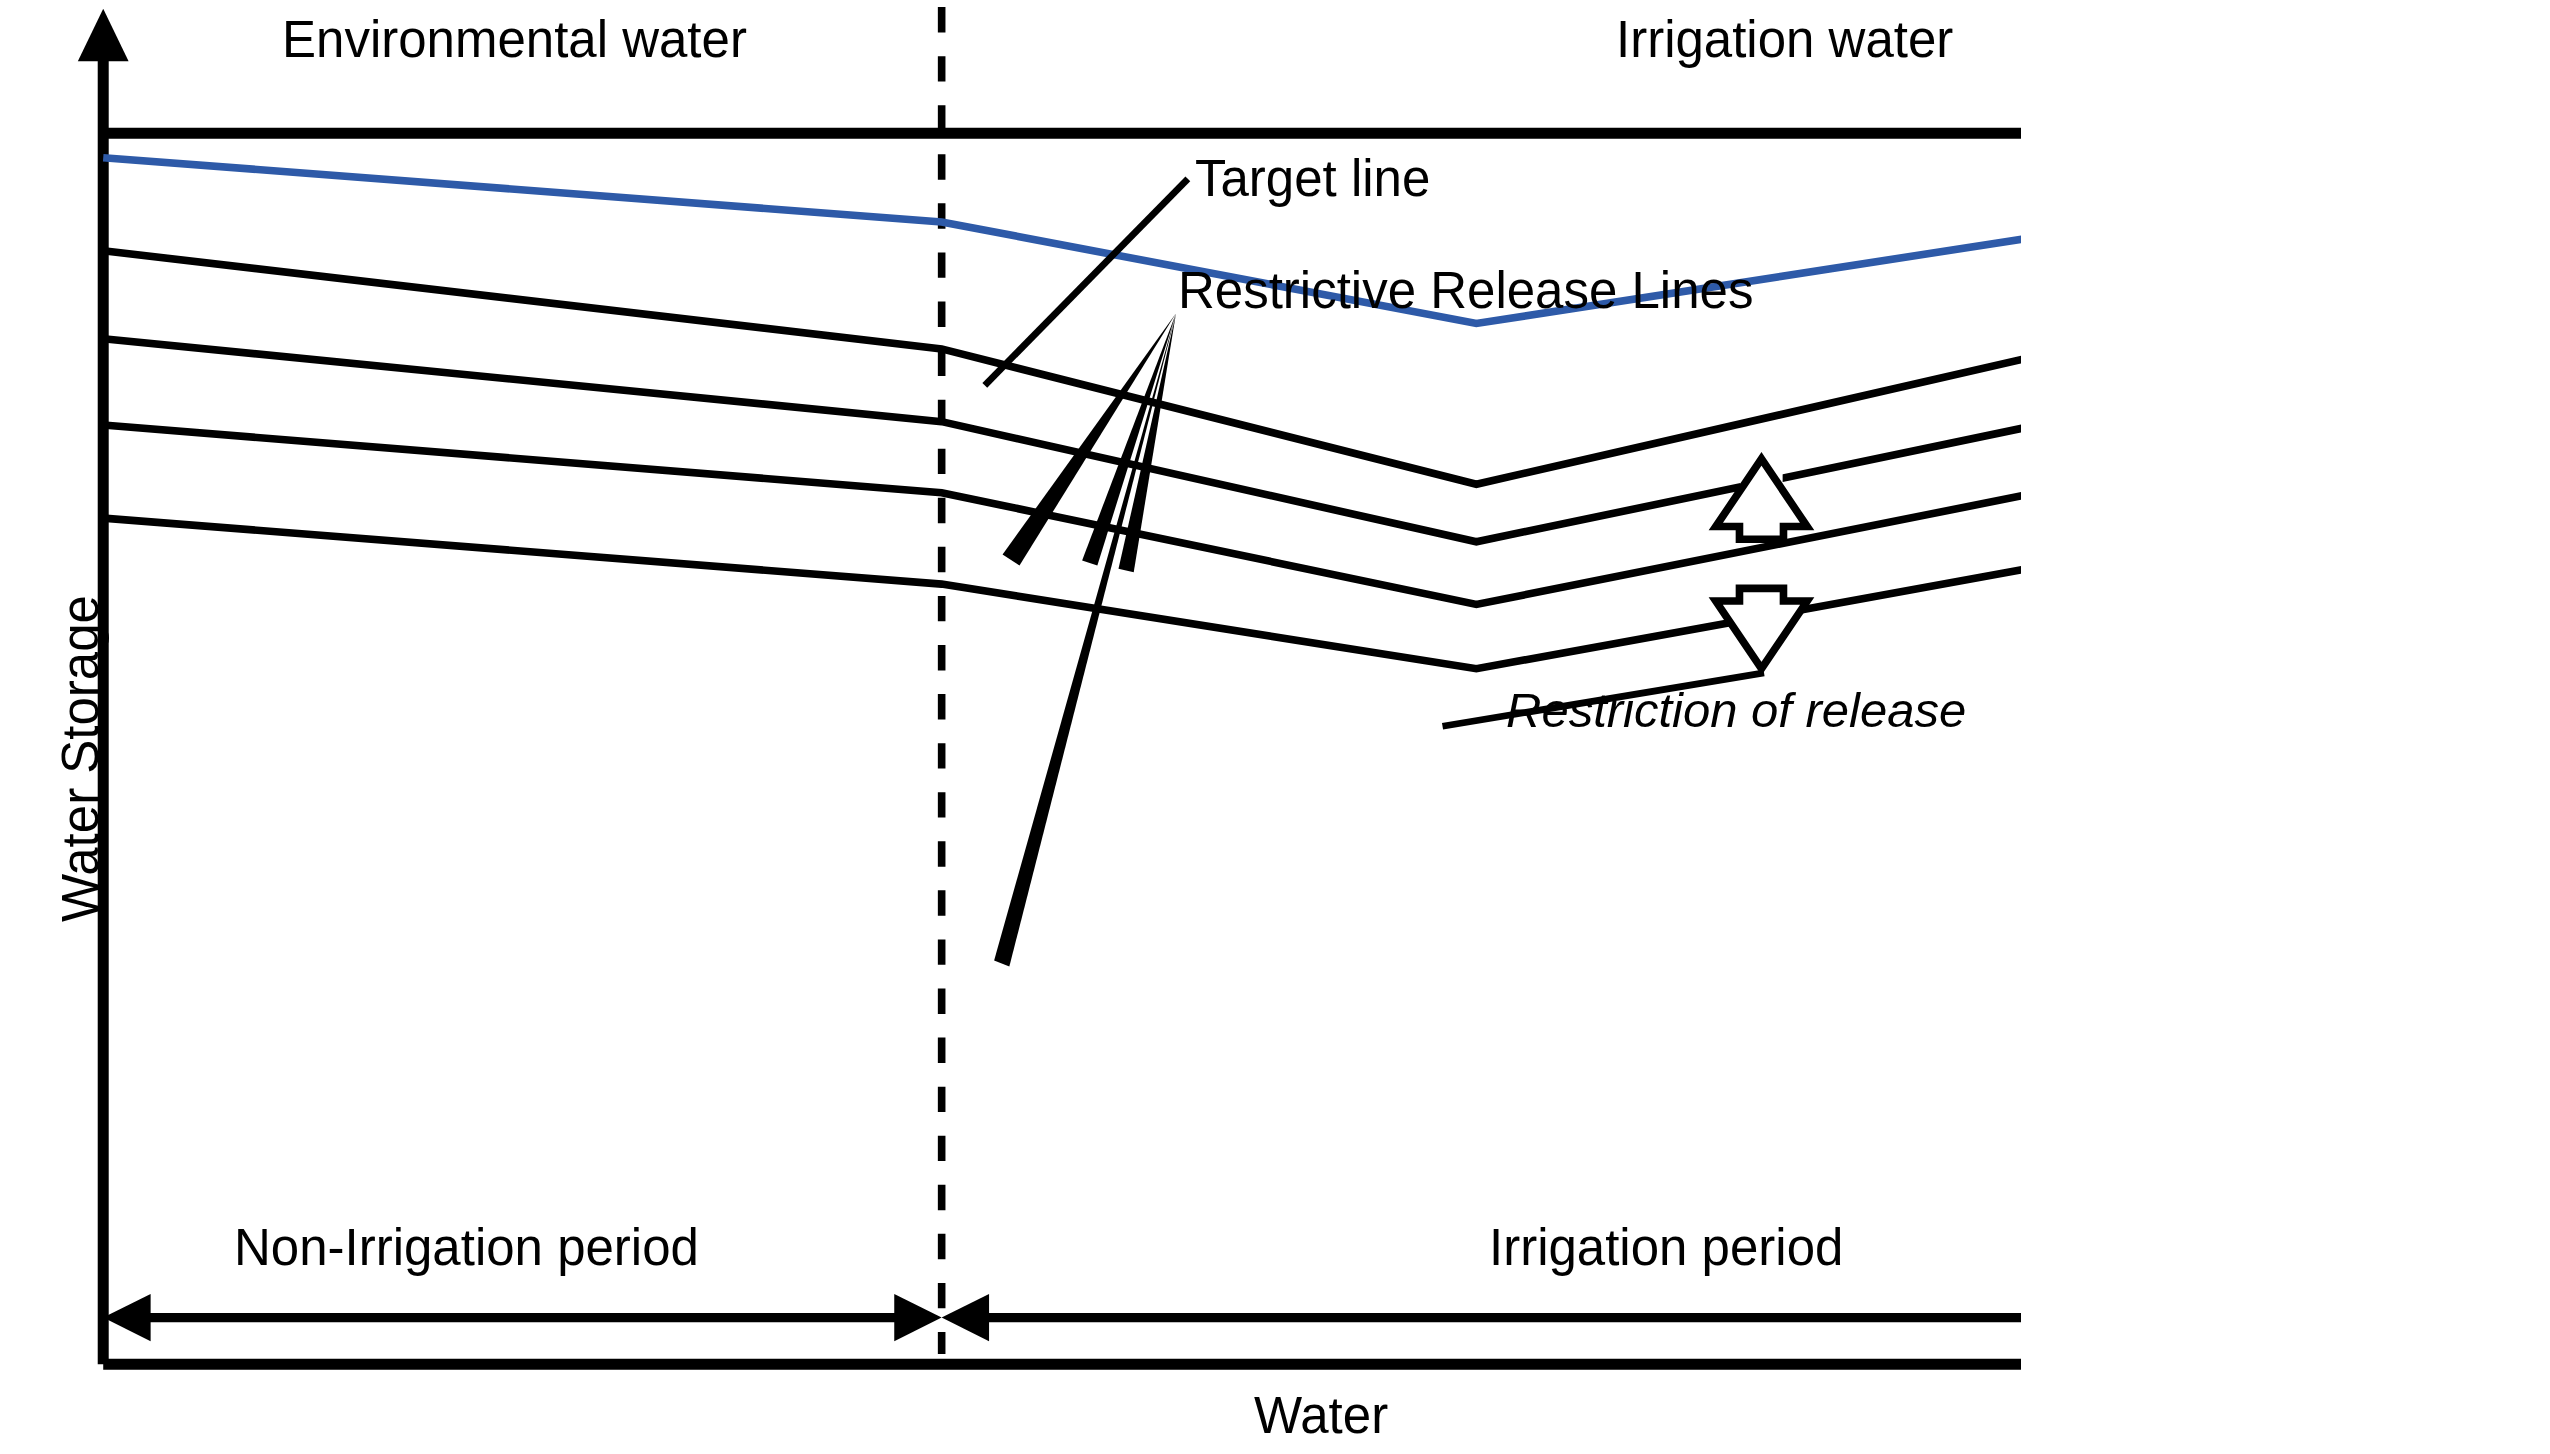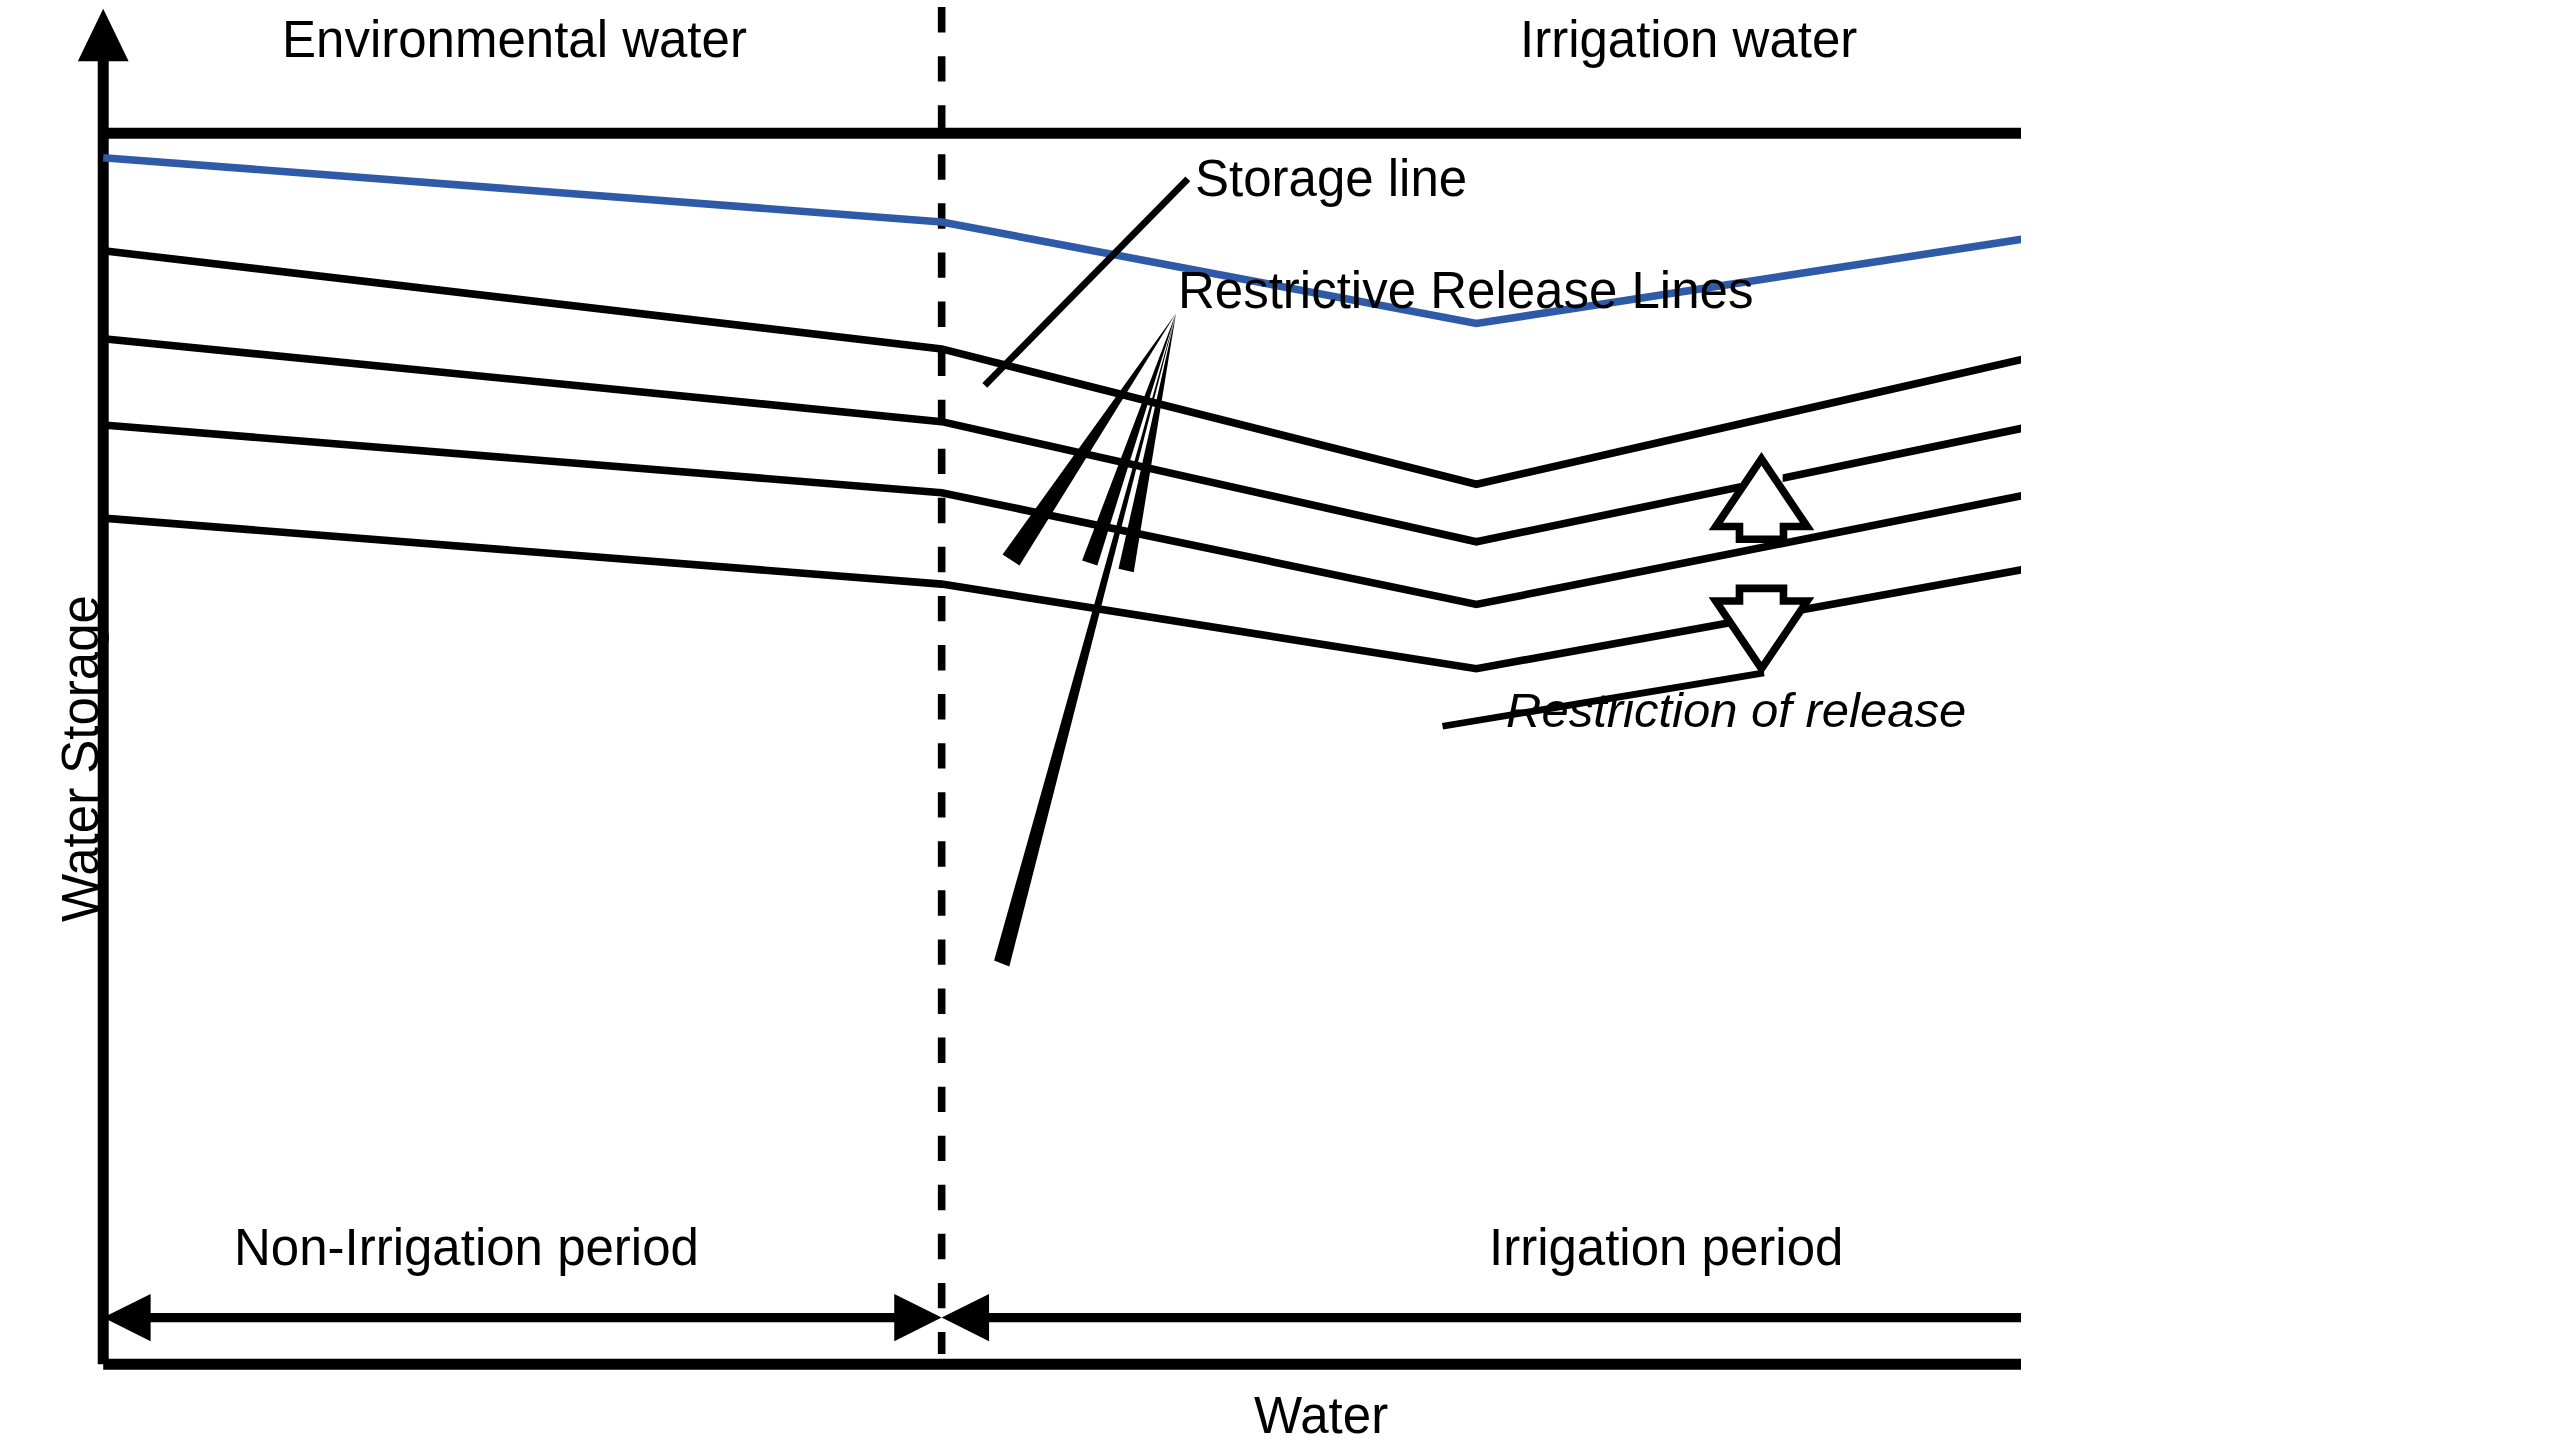--- a/index.html
+++ b/index.html
@@ -101,23 +101,23 @@
     <g>
       <line x1="1141" y1="1557" x2="2850" y2="1557" stroke="#000" stroke-width="11"></line>
       <polygon points="1113,1557 1169,1529 1169,1585" fill="#000"></polygon>
       <polygon points="2878,1557 2822,1529 2822,1585" fill="#000"></polygon>
     </g>
 
   </svg>
 
   <div class="lbl lbl-plain" style="left:282px; top:10.2px;">Environmental water</div>
 
-  <div class="lbl lbl-plain" style="left:1520px; top:10.2px;">Irrigation water</div>
+  <div class="lbl lbl-plain" style="left:1616px; top:10.2px;">Irrigation water</div>
 
-  <div class="lbl lbl-plain" style="left:1195px; top:149px;">Storage line</div>
+  <div class="lbl lbl-plain" style="left:1195px; top:149px;">Target line</div>
 
   <div class="lbl lbl-plain" style="left:1158px; top:261px;margin-left:20px;">Restrictive Release Lines</div>
 
 
   <div class="lbl lbl-italic" style="left:1506px; top:682px;">Restriction of release</div>
 
   <div class="lbl lbl-plain" style="left:234px; top:1218px;text-align:right;">Non-Irrigation period</div>
 
   <div class="lbl lbl-plain" style="left:1449px; top:1218px;margin-left:40px;">Irrigation period</div>
 

